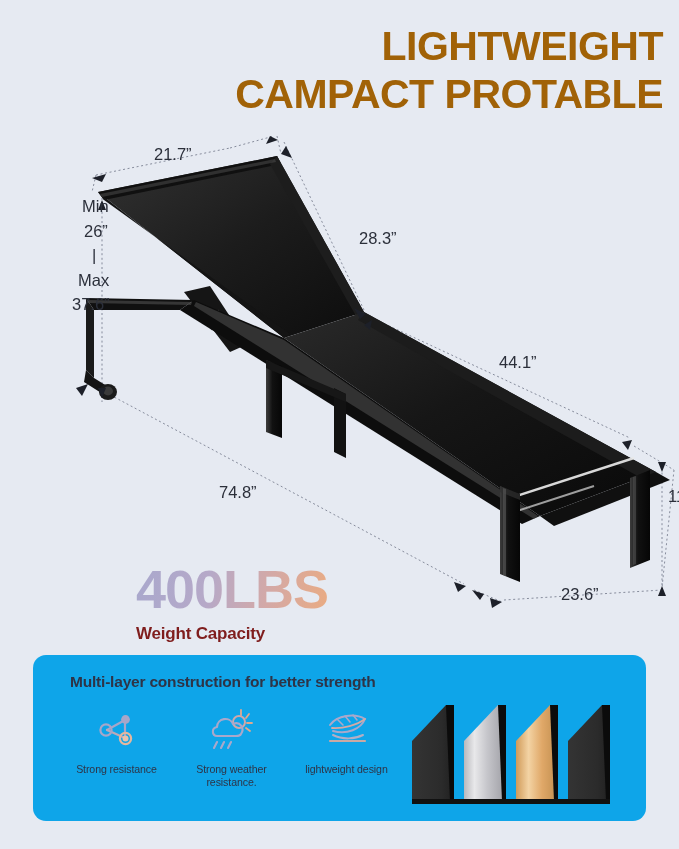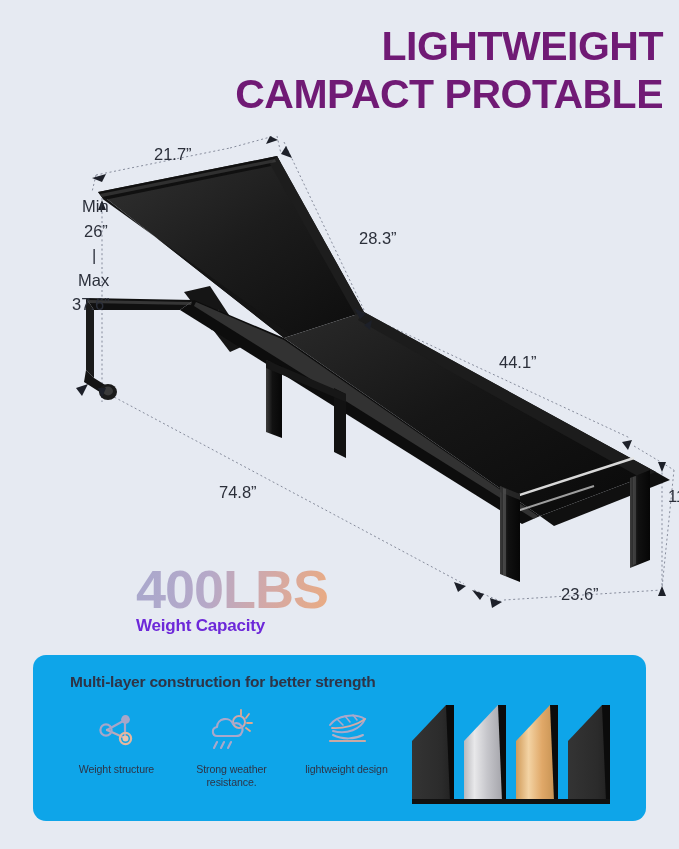--- a/index.html
+++ b/index.html
@@ -15,21 +15,21 @@
     font-family: "Liberation Sans", sans-serif;
     -webkit-font-smoothing: antialiased;
   }
 
   
   .headline {
     position: absolute;
     top: 22px;
     right: 16px;
     text-align: right;
-    color: #701a75;
+    color: #a16207;
     font-weight: 700;
     font-size: 41px;
     line-height: 1.18;
     letter-spacing: -0.5px;
   }
   .headline .l2 { display: block; text-align: right; }
 
   
   .stage {
     position: absolute;
@@ -54,24 +54,24 @@
     font-weight: 700;
     line-height: 1;
     letter-spacing: -1px;
     background: linear-gradient(100deg, #a9a8cd 0%, #b6a9c8 32%, #d4a9a6 58%, #e8ab85 82%, #eeb083 100%);
     -webkit-background-clip: text;
     background-clip: text;
     color: transparent;
     -webkit-text-fill-color: transparent;
   }
   .weight-label {
-    margin-top: 0;
+    margin-top: 8px;
     font-size: 17px;
     font-weight: 700;
-    color: #6d28d9;
+    color: #7f1d1d;
     letter-spacing: -0.2px;
   }
 
   
   .feature-card {
     position: absolute;
     left: 33px;
     top: 655px;
     width: 613px;
     height: 166px;
@@ -285,21 +285,21 @@
         <svg width="46" height="46" viewBox="0 0 46 46" fill="none">
           <path d="M13 23 L31 13" stroke="#a7a6c9" stroke-width="2.2" stroke-linecap="round"></path>
           <path d="M31 13 L31 31" stroke="#a7a6c9" stroke-width="2.2" stroke-linecap="round"></path>
           <path d="M31 31 L13 23" stroke="#bda9b8" stroke-width="2.2" stroke-linecap="round"></path>
           <circle cx="12" cy="23" r="5.6" stroke="#a7a6c9" stroke-width="2.2" fill="none"></circle>
           <circle cx="31.5" cy="12.5" r="4.4" fill="#a7a6c9"></circle>
           <circle cx="31.5" cy="31.5" r="5.6" stroke="#e3b79f" stroke-width="2.2" fill="none"></circle>
           <circle cx="31.5" cy="31.5" r="3" fill="#e9c2ad"></circle>
         </svg>
       </div>
-      <div class="flabel">Weight structure</div>
+      <div class="flabel">Strong resistance</div>
     </div>
 
     <div class="feature">
       <div class="ficon">
         <svg width="50" height="48" viewBox="0 0 50 48" fill="none">
           <g stroke="#e0a98f" stroke-width="1.8" stroke-linecap="round">
             <path d="M34 4 L34 9"></path>
             <path d="M42 8 L39 12"></path>
             <path d="M45 17 L40 17"></path>
             <path d="M43 25 L39 22"></path>

